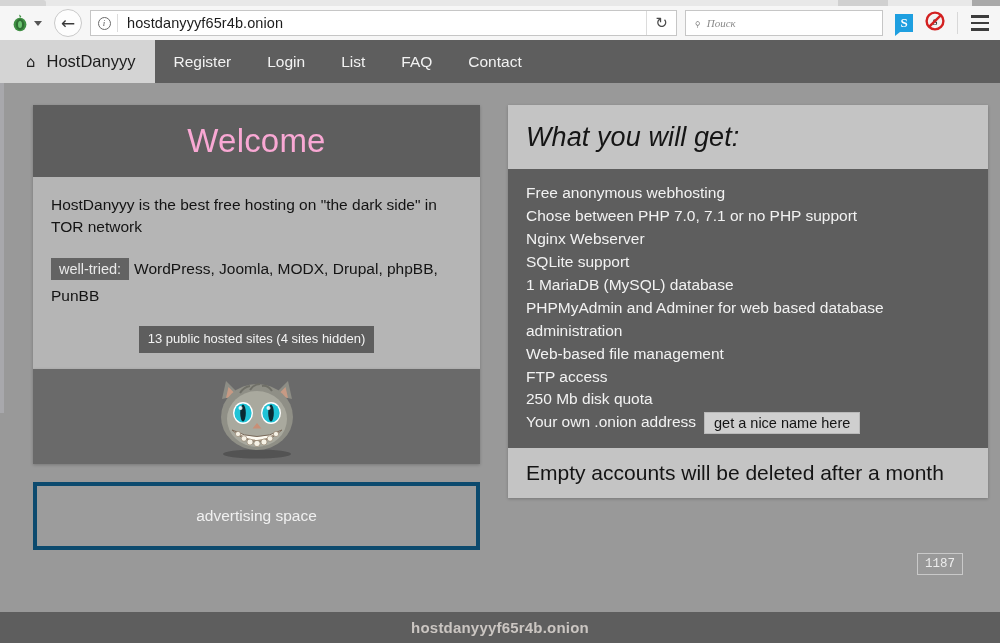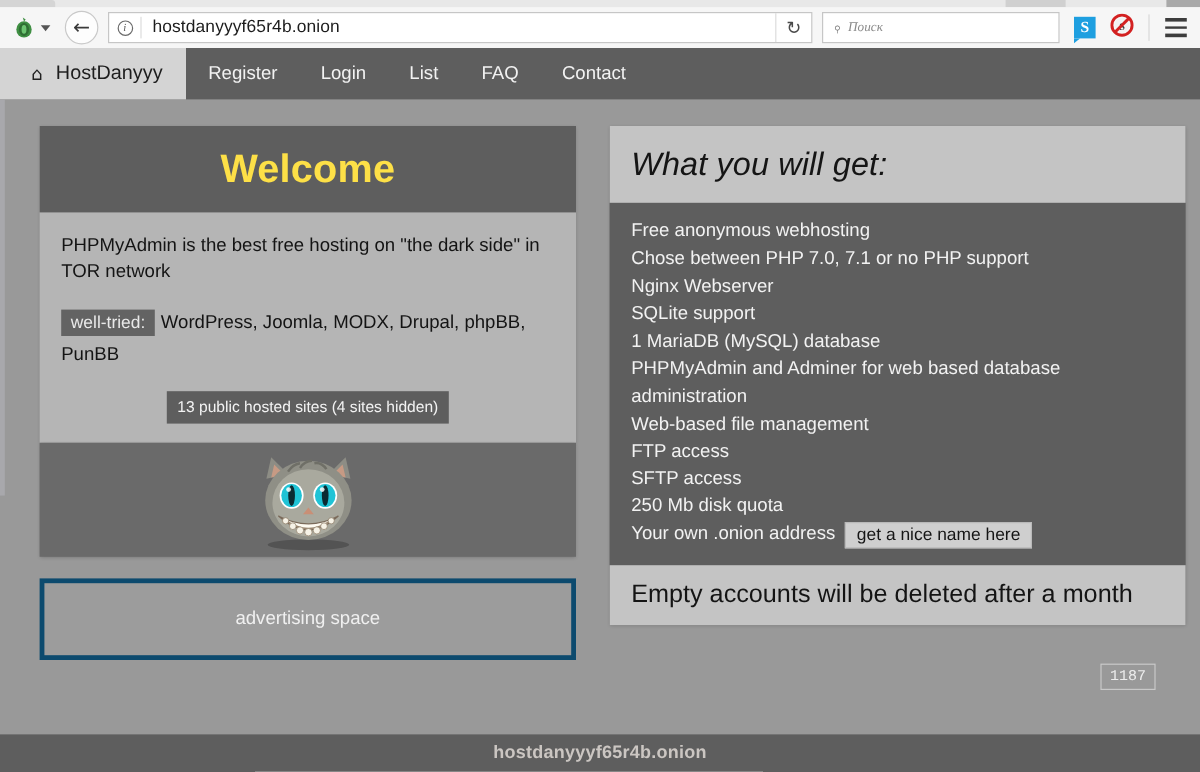--- a/index.html
+++ b/index.html
@@ -281,23 +281,23 @@
     box-shadow: 0 1px 3px rgba(0,0,0,0.22);
   }
   .welcome-head {
     background: #5e5e5e;
     height: 72px;
     display: flex;
     align-items: center;
     justify-content: center;
   }
   .welcome-title {
-    color: #fde047;
+    color: #f9a8d4;
     font-size: 33px;
-    font-weight: bold;
+    font-weight: normal;
     letter-spacing: 0.2px;
   }
   .welcome-body {
     padding: 17px 18px 16px 18px;
     color: #141414;
     font-size: 15.5px;
     line-height: 1.45;
   }
   .intro-line { margin-bottom: 16px; }
   .tech-line { line-height: 1.75; }
@@ -513,21 +513,21 @@
 
     <div class="panels">
 
       <div class="col-left">
 
         <div class="panel-welcome">
           <div class="welcome-head">
             <h1 class="welcome-title">Welcome</h1>
           </div>
           <div class="welcome-body">
-            <div class="intro-line">PHPMyAdmin is the best free hosting on "the dark side" in TOR network</div>
+            <div class="intro-line">HostDanyyy is the best free hosting on "the dark side" in TOR network</div>
             <div class="tech-line">
               <span class="badge-dark">well-tried:</span><span>WordPress, Joomla, MODX, Drupal, phpBB, PunBB</span>
             </div>
             <div class="stats-wrap">
               <span class="badge-stats">13 public hosted sites (4 sites hidden)</span>
             </div>
           </div>
         </div>
 
         <div class="panel-cat">
@@ -584,21 +584,20 @@
           </div>
           <div class="get-body">
             <div class="feature-line">Free anonymous webhosting</div>
             <div class="feature-line">Chose between PHP 7.0, 7.1 or no PHP support</div>
             <div class="feature-line">Nginx Webserver</div>
             <div class="feature-line">SQLite support</div>
             <div class="feature-line">1 MariaDB (MySQL) database</div>
             <div class="feature-line">PHPMyAdmin and Adminer for web based database administration</div>
             <div class="feature-line">Web-based file management</div>
             <div class="feature-line">FTP access</div>
-            <div class="feature-line">SFTP access</div>
             <div class="feature-line">250 Mb disk quota</div>
             <div class="onion-line">
               <span>Your own .onion address</span>
               <button class="btn-nicename">get a nice name here</button>
             </div>
           </div>
           <div class="get-foot">
             <span>Empty accounts will be deleted after a month</span>
           </div>
         </div>

